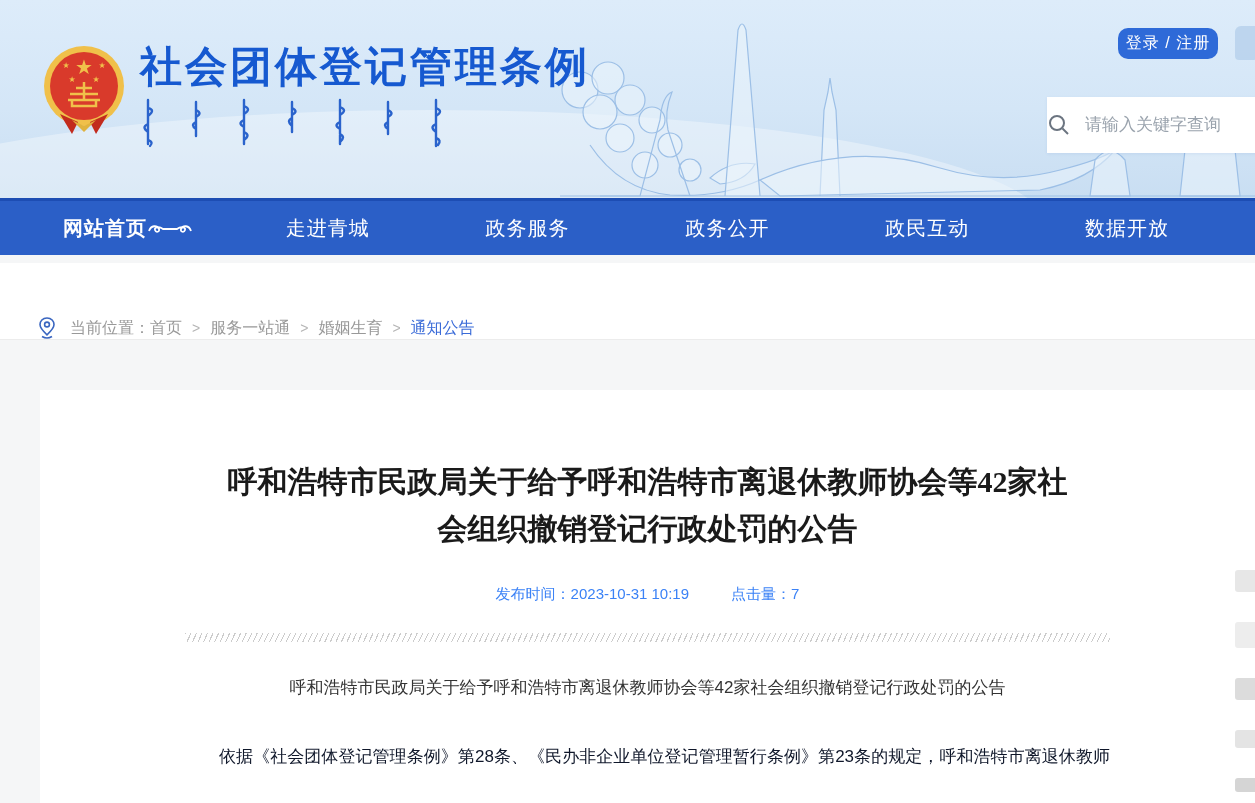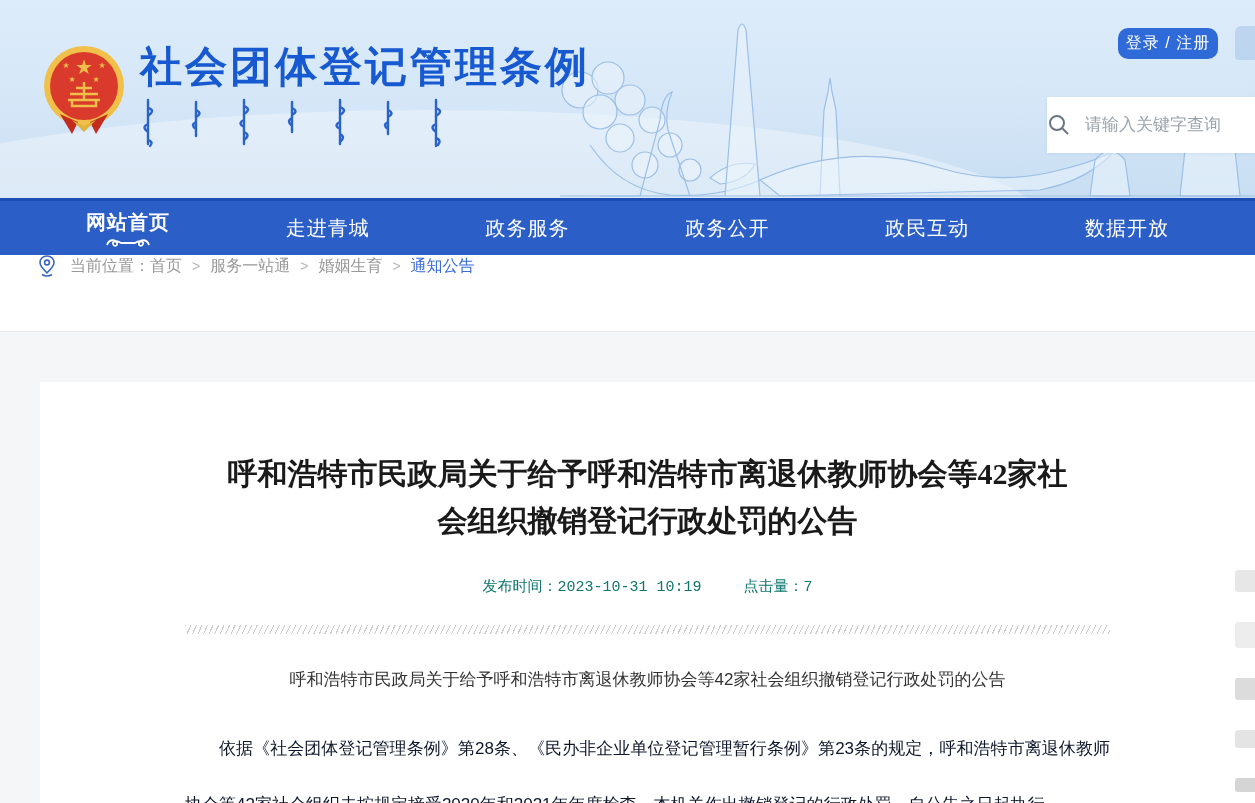--- a/index.html
+++ b/index.html
@@ -24,43 +24,43 @@
   .search-box { position:absolute; right:-10px; top:97px; width:218px; height:56px;
     background:#fff; display:flex; align-items:center; box-shadow:0 1px 3px rgba(30,80,160,.08); }
   .search-icon-wrap { width:52px; display:flex; justify-content:center; }
   .search-divider { width:1px; height:26px; background:#d9dee5; }
   .search-input { flex:1; border:none; outline:none; font-size:17px; color:#444; padding:0 8px 0 14px; background:transparent; }
   .search-input::placeholder { color:#9aa3ad; }
 
   
   .main-nav { width:100%; height:57px; background:#2b5fc7; border-top:3px solid #1d4db3;
     display:flex; align-items:stretch; padding:0 28px; }
-  .nav-item { flex:1; display:flex; flex-direction:column; align-items:center; justify-content:center;
+  .nav-item { flex:1; display:flex; flex-direction:row; align-items:center; justify-content:center;
     color:#fff; font-size:20px; cursor:pointer; position:relative; letter-spacing:1px; }
   .nav-item.active { font-weight:bold; }
   .nav-item .ornament { height:10px; margin-top:2px; display:none; }
   .nav-item.active .ornament { display:block; }
 
   
   .breadcrumb-bar { width:100%; height:77px; background:#fff; border-bottom:1px solid #ececec;
-    display:flex; align-items:flex-start; padding:0 0 0 38px; }
+    display:flex; align-items:flex-end; padding:0 0 0 38px;margin-top:8px; }
   .breadcrumb { display:flex; align-items:center; font-size:16px; color:#999; }
   .breadcrumb .pin { margin-right:14px; display:flex; }
   .crumb { color:#999; cursor:pointer; }
   .crumb-sep { margin:0 10px; color:#b5b5b5; font-size:14px; }
   .crumb.current { color:#3a6bd8; }
 
   
   .page-body { position:relative; width:100%; height:471px; background:#f5f6f7; }
   .article-card { position:absolute; left:40px; top:50px; right:0; bottom:-80px; background:#fff;
     padding:68px 145px 0 145px; }
   .article-title { text-align:center; font-size:30px; line-height:47px; color:#1a1a1a;
     font-weight:bold; max-width:845px; margin:0 auto; font-family:"Liberation Serif","DejaVu Serif",serif; }
   .article-meta { margin-top:33px; display:flex; justify-content:center; gap:42px;
-    font-size:15px; color:#0f766e;font-family:Liberation Mono, monospace; }
+    font-size:15px; color:#3b82f6; }
   .meta-item { white-space:nowrap; }
   .hatch-divider { margin-top:29px; height:9px; width:100%;
     background:repeating-linear-gradient(115deg,#cccccc 0,#cccccc 1px,transparent 1px,transparent 5px); }
   .para-centered { margin-top:34px; text-align:center; font-size:17px; color:#333; }
   .para-body { margin-top:30px; font-size:17px; color:#0f172a; line-height:56px;
     text-indent:2em; text-align:justify; }
 
   
   .float-rail { position:absolute; right:0; top:570px; width:22px; display:flex;
     flex-direction:column; gap:30px; align-items:flex-end; }

